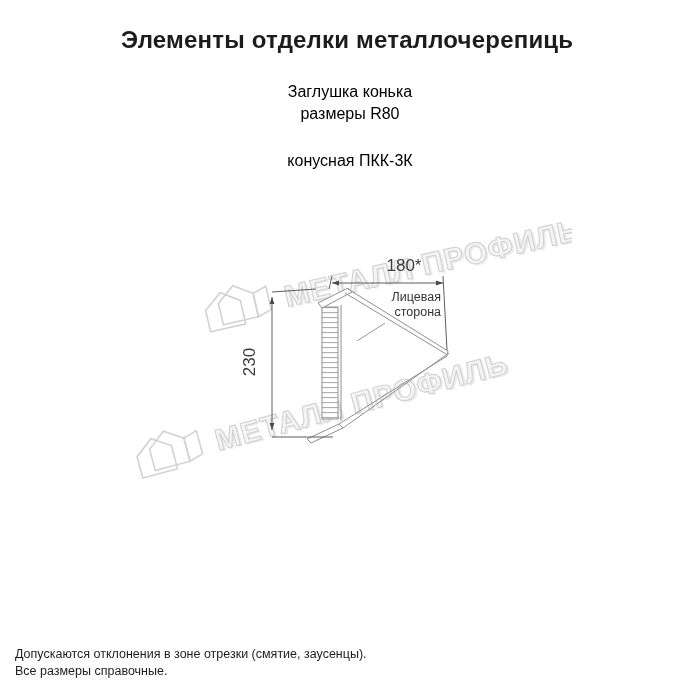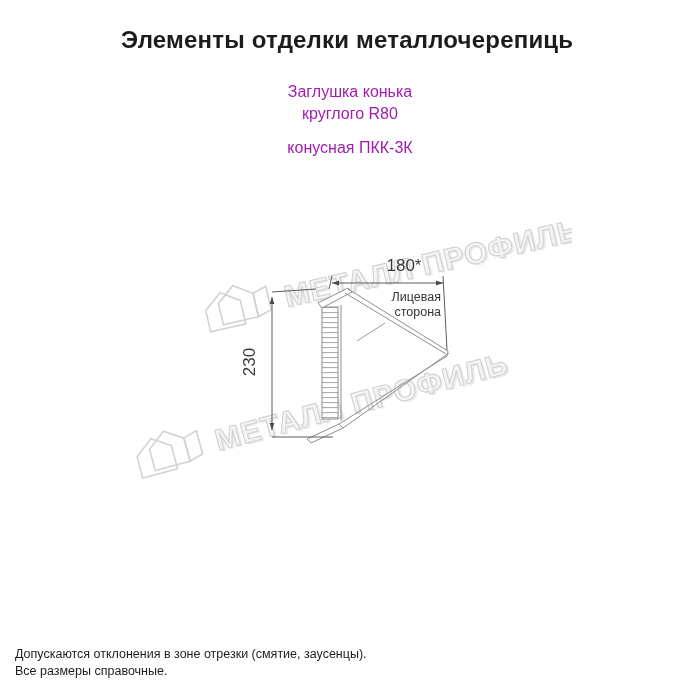--- a/index.html
+++ b/index.html
@@ -12,23 +12,23 @@
   }
   
   .title{
     position:absolute;top:26px;left:0;width:700px;
     text-align:center;
     font-size:24px;font-weight:700;color:#1c1c1c;
     letter-spacing:0.2px;margin:0;
   }
   .product{
     position:absolute;top:81px;left:0;width:700px;
-    text-align:center;color:#a21caf;font-size:16px;line-height:22px;
+    text-align:center;color:#000000;font-size:16px;line-height:22px;
   }
-  .product .type{margin-top:12px;}
+  .product .type{margin-top:25px;}
   
   .wm{
     position:absolute;display:flex;align-items:center;gap:10px;
     pointer-events:none;z-index:1;
   }
   .wm-text{
     font-weight:700;font-size:30px;letter-spacing:1px;white-space:nowrap;
     color:#f4f4f4;
     -webkit-text-stroke:1.1px #d2d2d2;
     text-shadow:2px 2px 0 #ececec;
@@ -58,21 +58,21 @@
 </style>
 </head>
 <body>
 
 <div class="page">
 
   <h1 class="title">Элементы отделки металлочерепицы</h1>
 
   <div class="product">
     <div>Заглушка конька</div>
-    <div>круглого R80</div>
+    <div>размеры R80</div>
     <div class="type">конусная ПКК-3К</div>
   </div>
 
   <div class="wm" id="wm1">
     <span>
       <svg width="76" height="50" viewBox="0 0 76 50" fill="none">
         <g stroke="#d2d2d2" stroke-width="1.6">
           <polygon points="6,22 24,8 42,20 42,44 6,44"></polygon>
           <polygon points="20,18 38,4 56,16 56,40 20,40"></polygon>
           <polygon points="56,16 70,12 70,36 56,40"></polygon>

